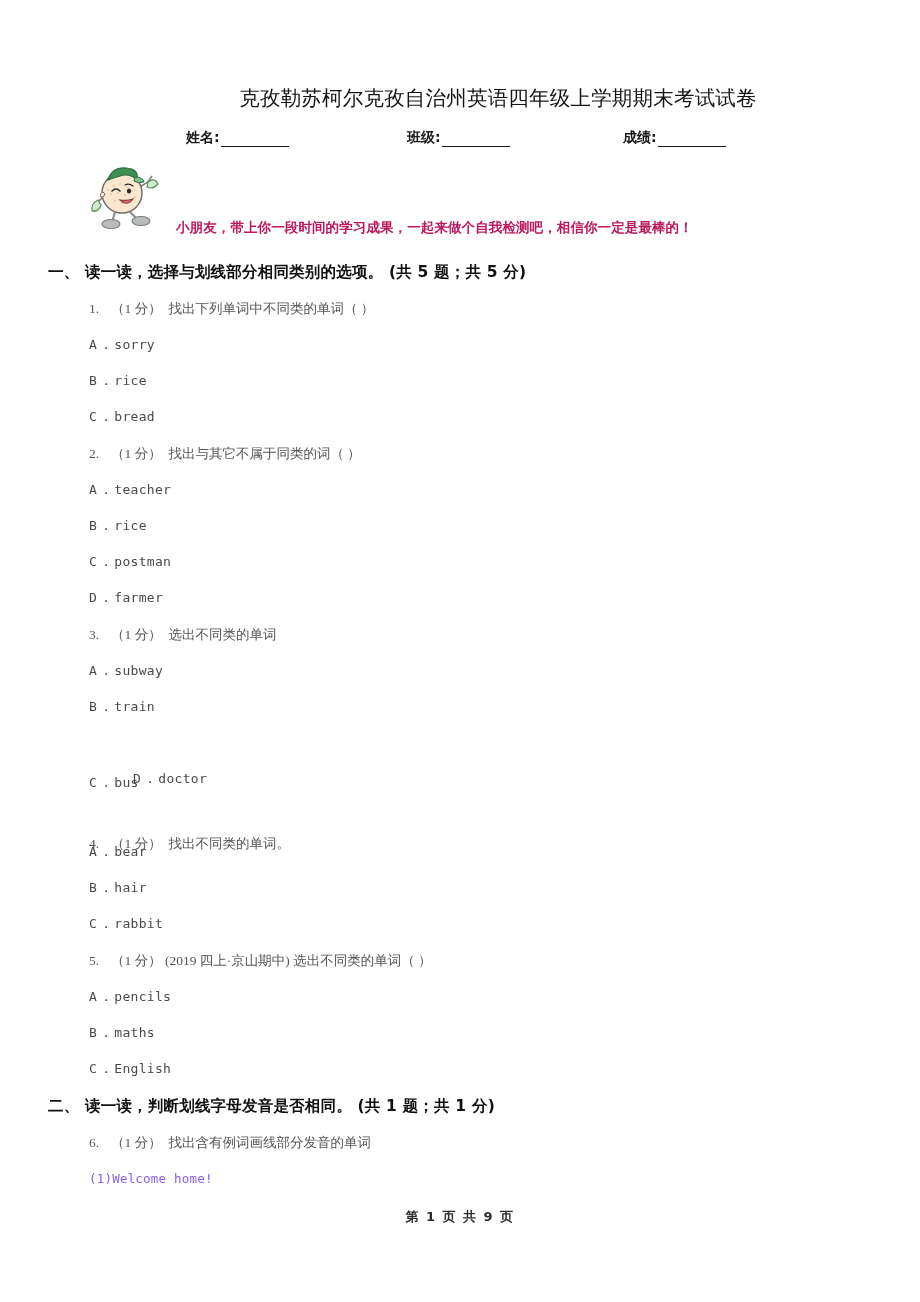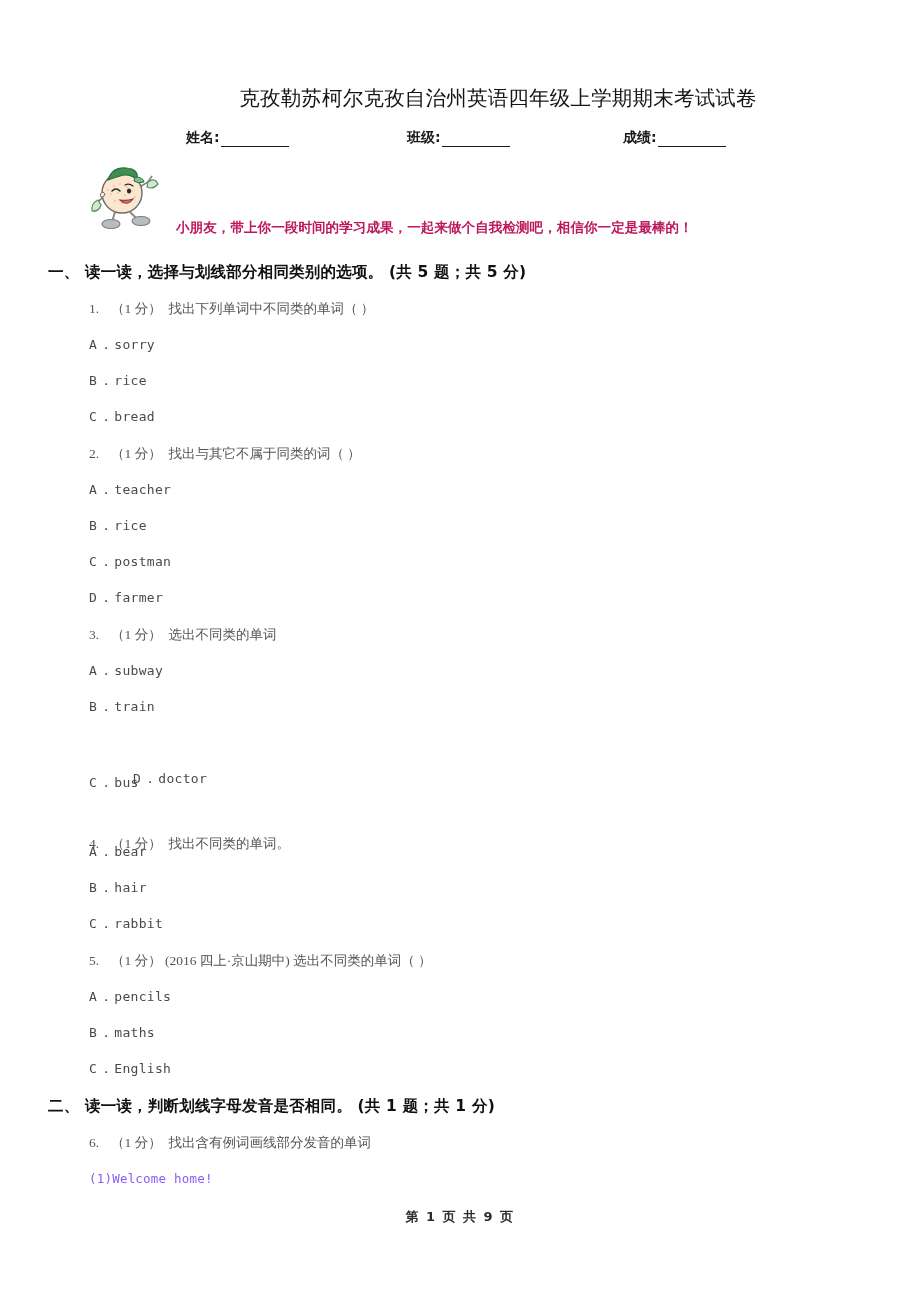--- a/index.html
+++ b/index.html
@@ -280,21 +280,21 @@
     <span class="opt-letter">A</span><span class="opt-sep">.</span><span class="opt-text">bear</span>
   </div>
   <div class="option" style="top:880px;">
     <span class="opt-letter">B</span><span class="opt-sep">.</span><span class="opt-text">hair</span>
   </div>
   <div class="option" style="top:916px;">
     <span class="opt-letter">C</span><span class="opt-sep">.</span><span class="opt-text">rabbit</span>
   </div>
 
   <div class="question-stem" style="top:952px;">
-    <span class="q-num">5.</span><span class="q-pts">（1 分）</span>&nbsp;<span class="q-tag">(2016 四上·京山期中)</span>&nbsp;<span class="q-text">选出不同类的单词（      ）</span>
+    <span class="q-num">5.</span><span class="q-pts">（1 分）</span>&nbsp;<span class="q-tag">(2019 四上·京山期中)</span>&nbsp;<span class="q-text">选出不同类的单词（      ）</span>
   </div>
   <div class="option" style="top:989px;">
     <span class="opt-letter">A</span><span class="opt-sep">.</span><span class="opt-text">pencils</span>
   </div>
   <div class="option" style="top:1025px;">
     <span class="opt-letter">B</span><span class="opt-sep">.</span><span class="opt-text">maths</span>
   </div>
   <div class="option" style="top:1061px;">
     <span class="opt-letter">C</span><span class="opt-sep">.</span><span class="opt-text">English</span>
   </div>

